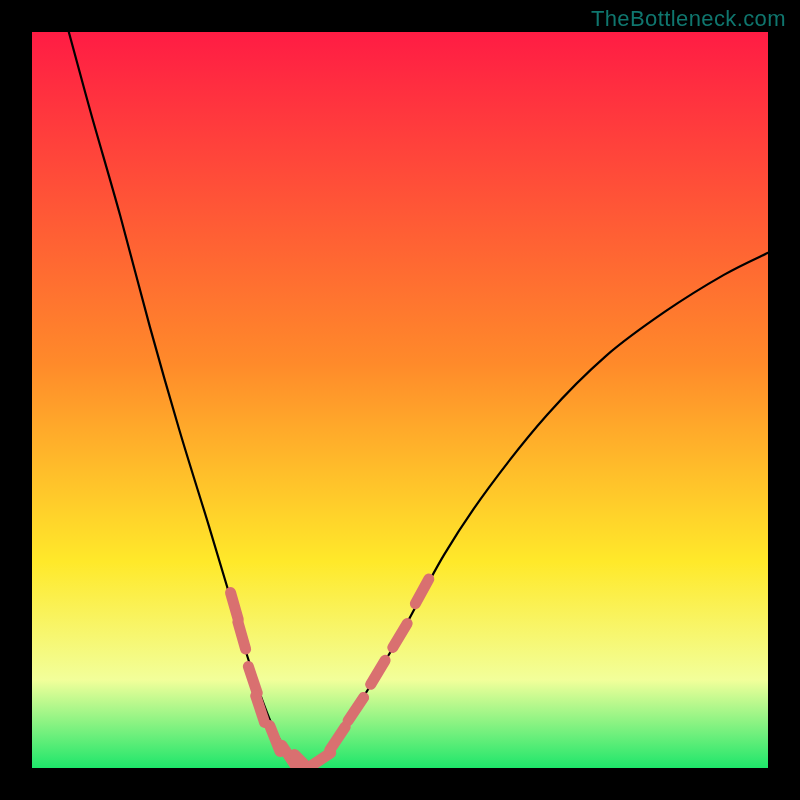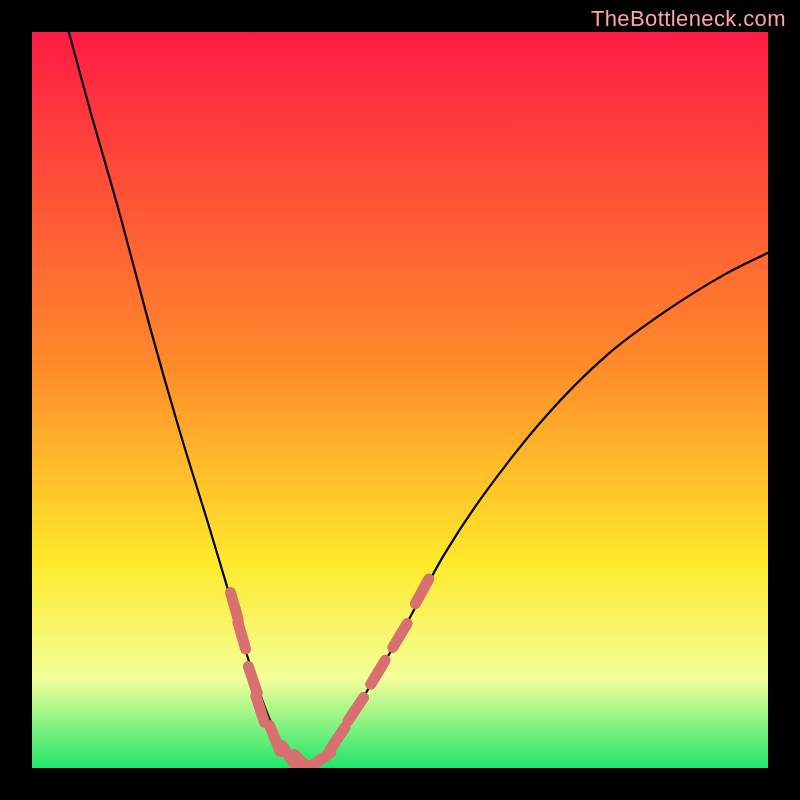--- a/index.html
+++ b/index.html
@@ -14,21 +14,21 @@
   .frame {
     position: relative;
     width: 800px;
     height: 800px;
     background: #000;
   }
   .watermark {
     position: absolute;
     top: 6px;
     right: 14px;
-    color: #fca5a5;
+    color: #0f766e;
     font-size: 22px;
     font-weight: 500;
     letter-spacing: 0.4px;
     z-index: 10;
   }
   .plot-wrap {
     position: absolute;
     left: 32px;
     top: 32px;
     width: 736px;

